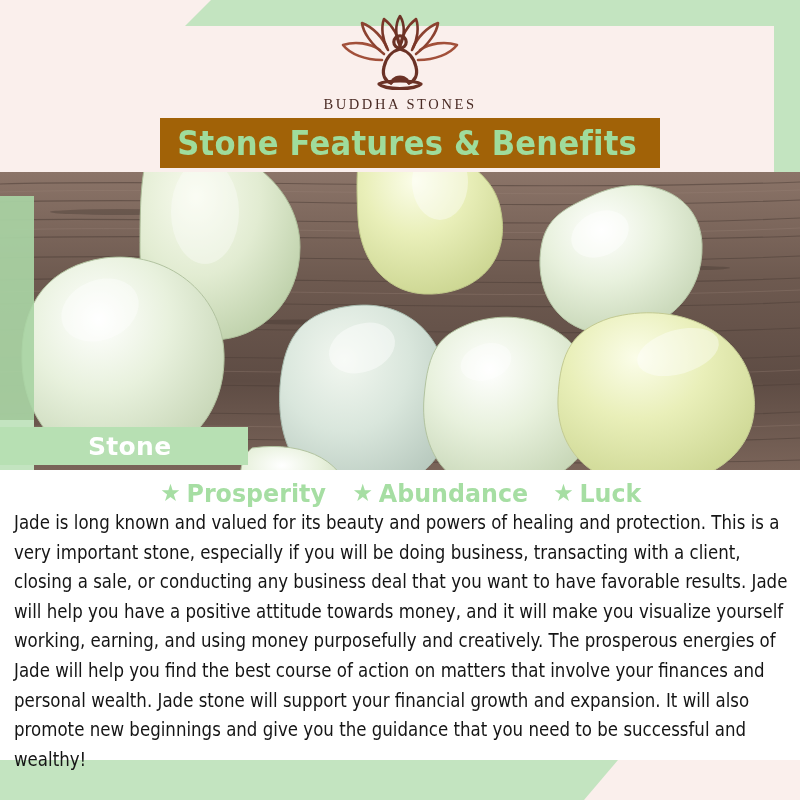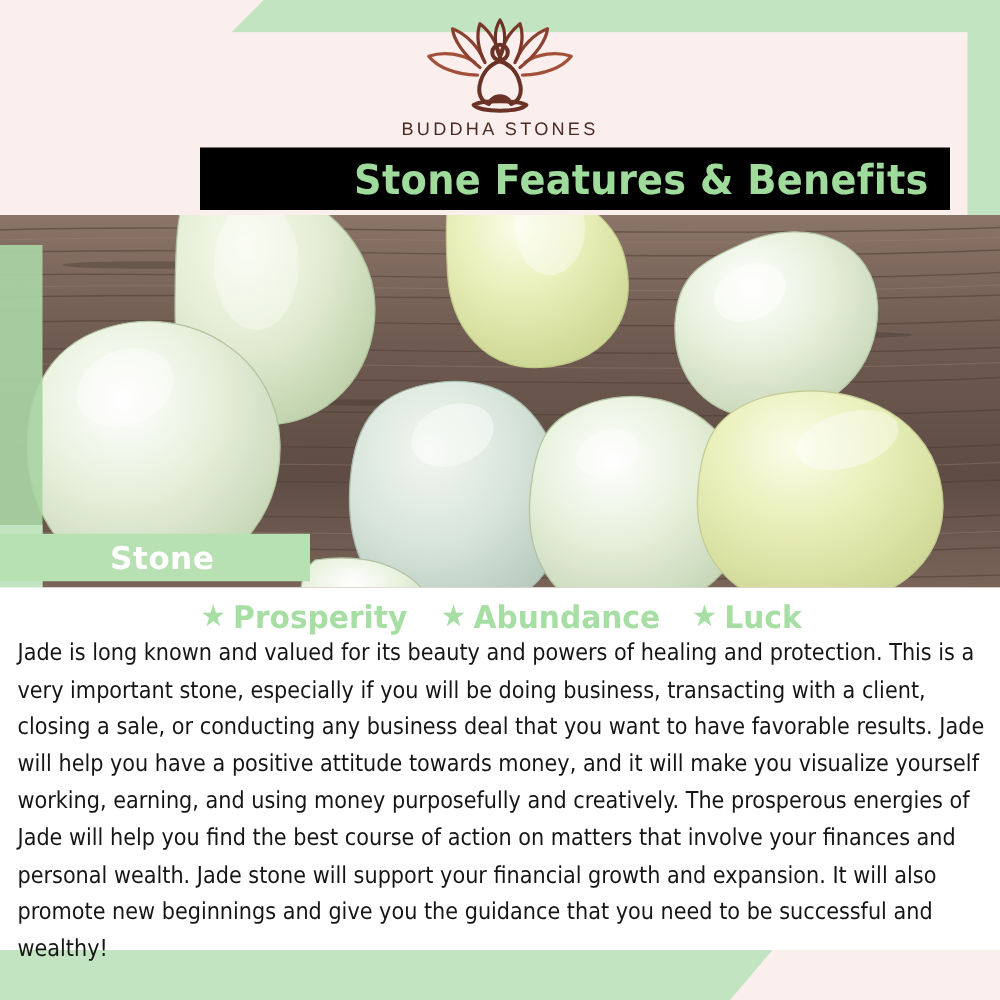--- a/index.html
+++ b/index.html
@@ -27,28 +27,28 @@
   }
 
   
   #header{position:absolute;top:0;left:0;width:800px;height:122px;}
   #logo-wrap{
     position:absolute;top:14px;left:50%;transform:translateX(-50%);
     width:240px;text-align:center;
   }
   #logo-mark{display:block;margin:0 auto;}
   #logo-text{
-    margin-top:2px;font-family:Liberation Sans, sans-serif;
+    margin-top:2px;font-family:Liberation Serif, serif;
     font-size:14.5px;letter-spacing:2.6px;color:#4a2b24;font-weight:400;
   }
 
   
   #title-banner{
-    position:absolute;top:118px;left:160px;width:600px;height:50px;
-    background:#000000;display:flex;align-items:center;justify-content:flex-end;
+    position:absolute;top:118px;left:160px;width:500px;height:50px;
+    background:#a16207;display:flex;align-items:center;justify-content:flex-start;
   }
   #title-text{
     font-family:"DejaVu Sans",sans-serif;
     font-weight:bold;font-size:33px;color:#9fdc9c;
     letter-spacing:.2px;white-space:nowrap;
     transform:scaleX(.93);transform-origin:center;
   }
 
   
   #photo{

